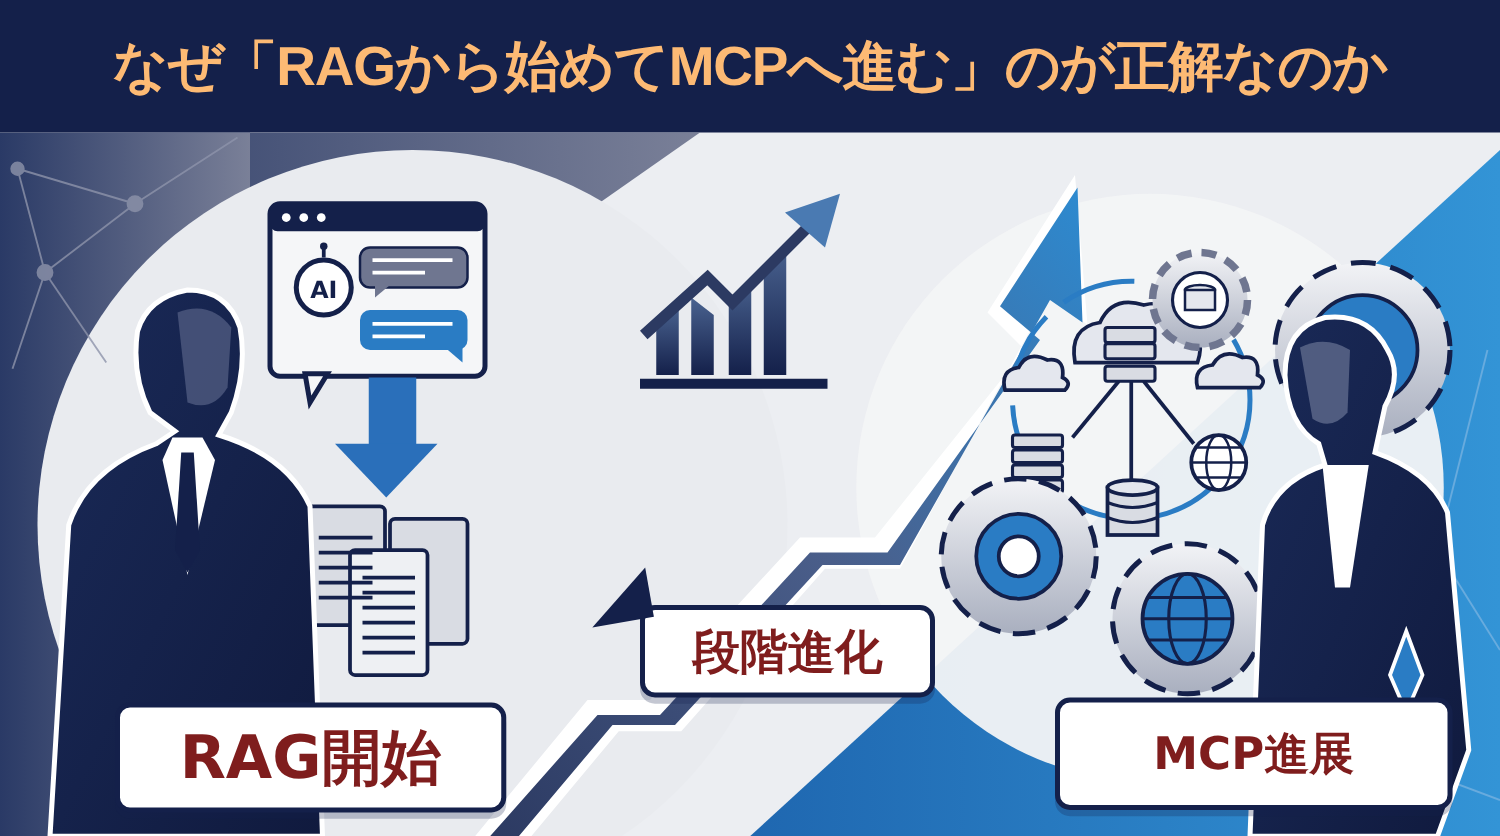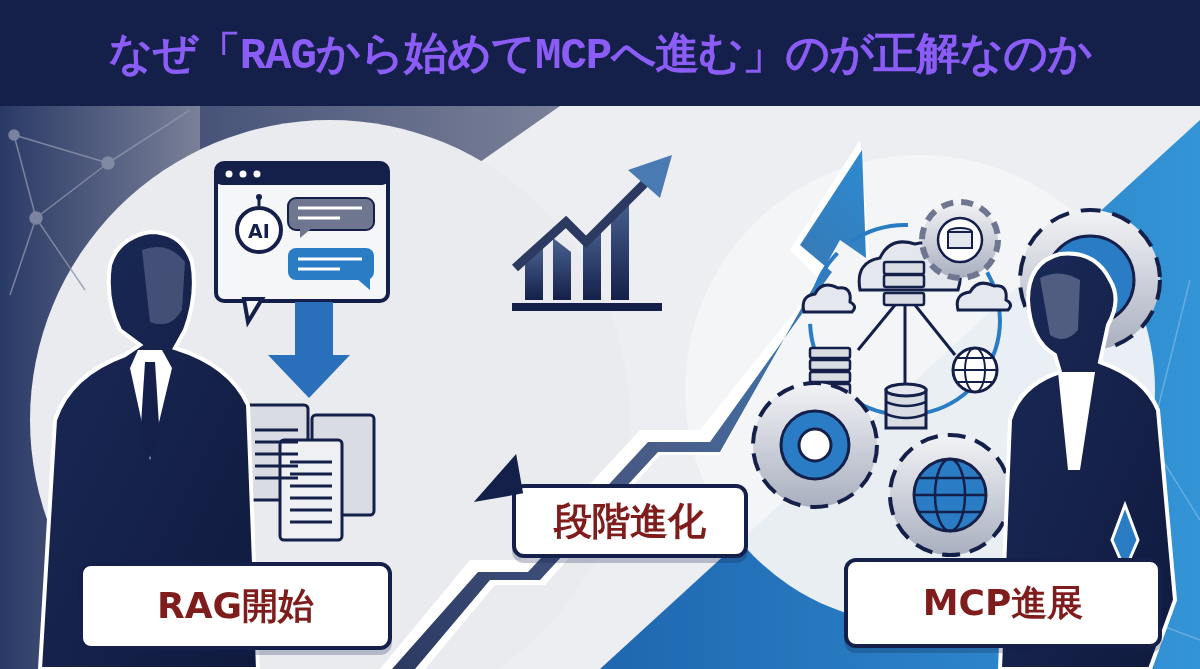--- a/index.html
+++ b/index.html
@@ -1,22 +1,22 @@
 <!DOCTYPE html>
 <html><head>
 <meta charset="utf-8">
 <style>
   html, body { margin:0; padding:0; }
   body { width:1200px; height:669px; overflow:hidden; background:#eceef2; font-family:"DejaVu Sans", sans-serif; }
   .stage { position:relative; width:1200px; height:669px; overflow:hidden; }
   .header { position:absolute; left:0; top:0; width:1200px; height:106px; background:#14204a; display:flex; align-items:center; justify-content:center; z-index:5; }
-  .header h1 { margin:0; color:#8b5cf6; font-family:Liberation Mono, monospace; font-weight:bold; font-size:44px; letter-spacing:-1px; }
+  .header h1 { margin:0; color:#fdba74; font-family:Liberation Sans, sans-serif; font-weight:bold; font-size:44px; letter-spacing:-1px; }
   .bg { position:absolute; left:0; top:106px; width:1200px; height:563px; }
   .label { position:absolute; background:#fff; border:4px solid #14204a; border-radius:12px; color:#7f1d1d; font-family:"DejaVu Sans", sans-serif; font-weight:bold; display:flex; align-items:center; justify-content:center; box-shadow:0 5px 0 rgba(20,32,74,0.25); z-index:4; }
-  .label-rag { left:79px; top:562px; width:305px; height:80px; font-size:36px; }
+  .label-rag { left:92px; top:562px; width:305px; height:80px; font-size:48px; }
   .label-mcp { left:804px; top:558px; width:310px; height:82px; font-size:36px;margin-left:40px; }
   .label-step { left:512px; top:484px; width:228px; height:66px; font-size:38px; }
   .label-step::before { content:""; position:absolute; left:-46px; top:-30px; width:0; height:0; border-right:50px solid #14204a; border-top:40px solid transparent; transform:rotate(-10deg); }
   .art { position:absolute; left:0; top:0; width:1200px; height:669px; z-index:2; }
 </style>
 </head>
 <body>
 
 <div class="stage">
 

